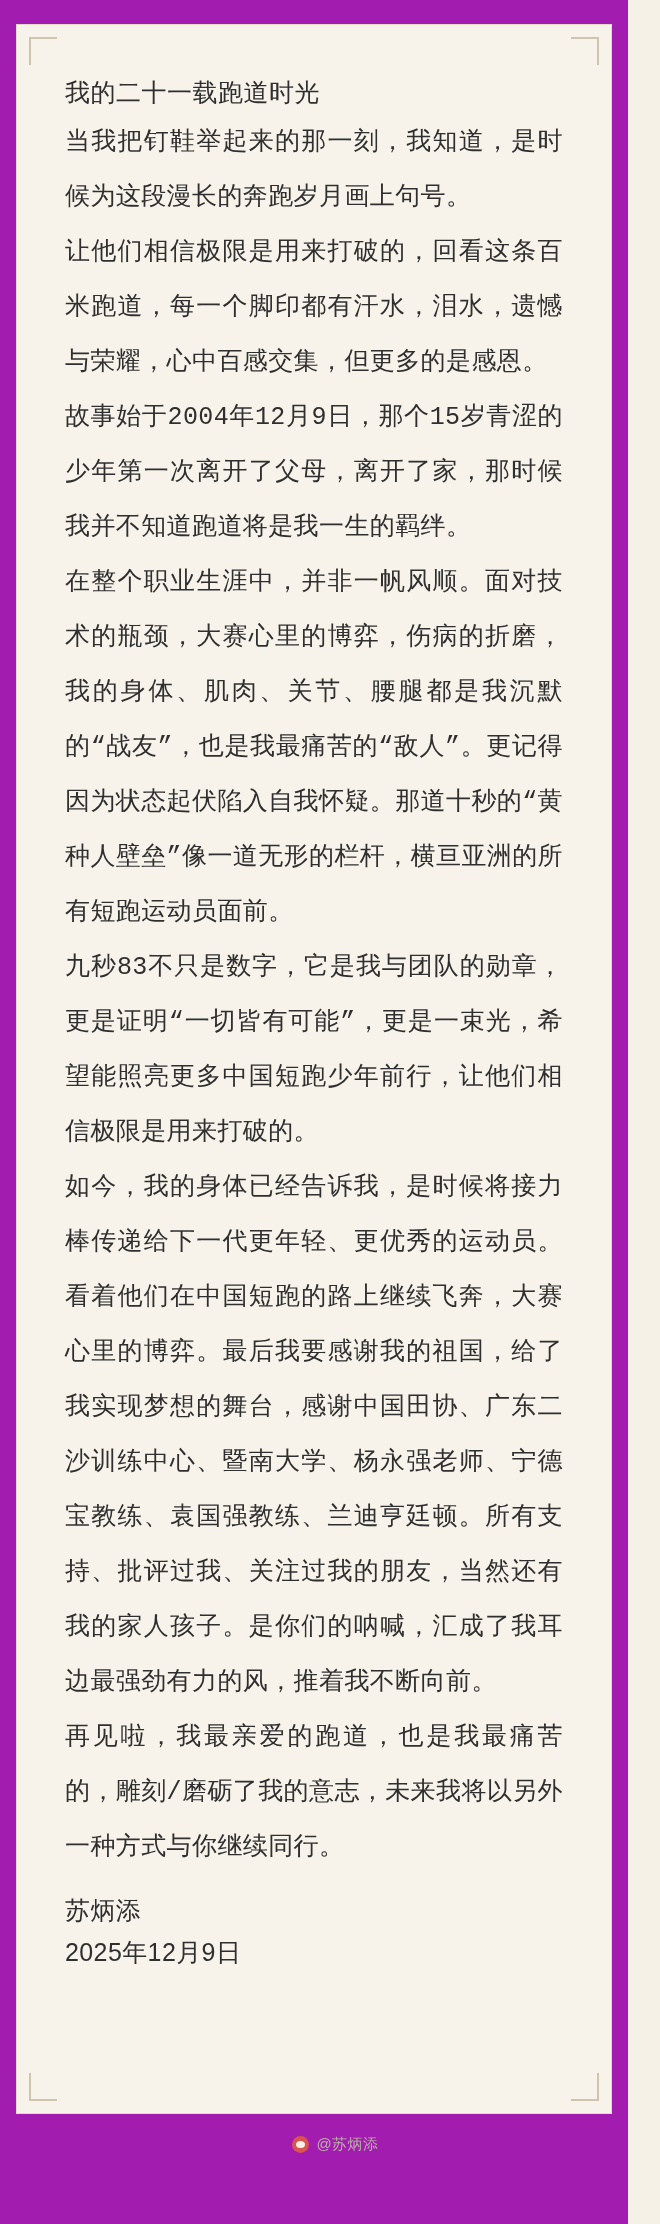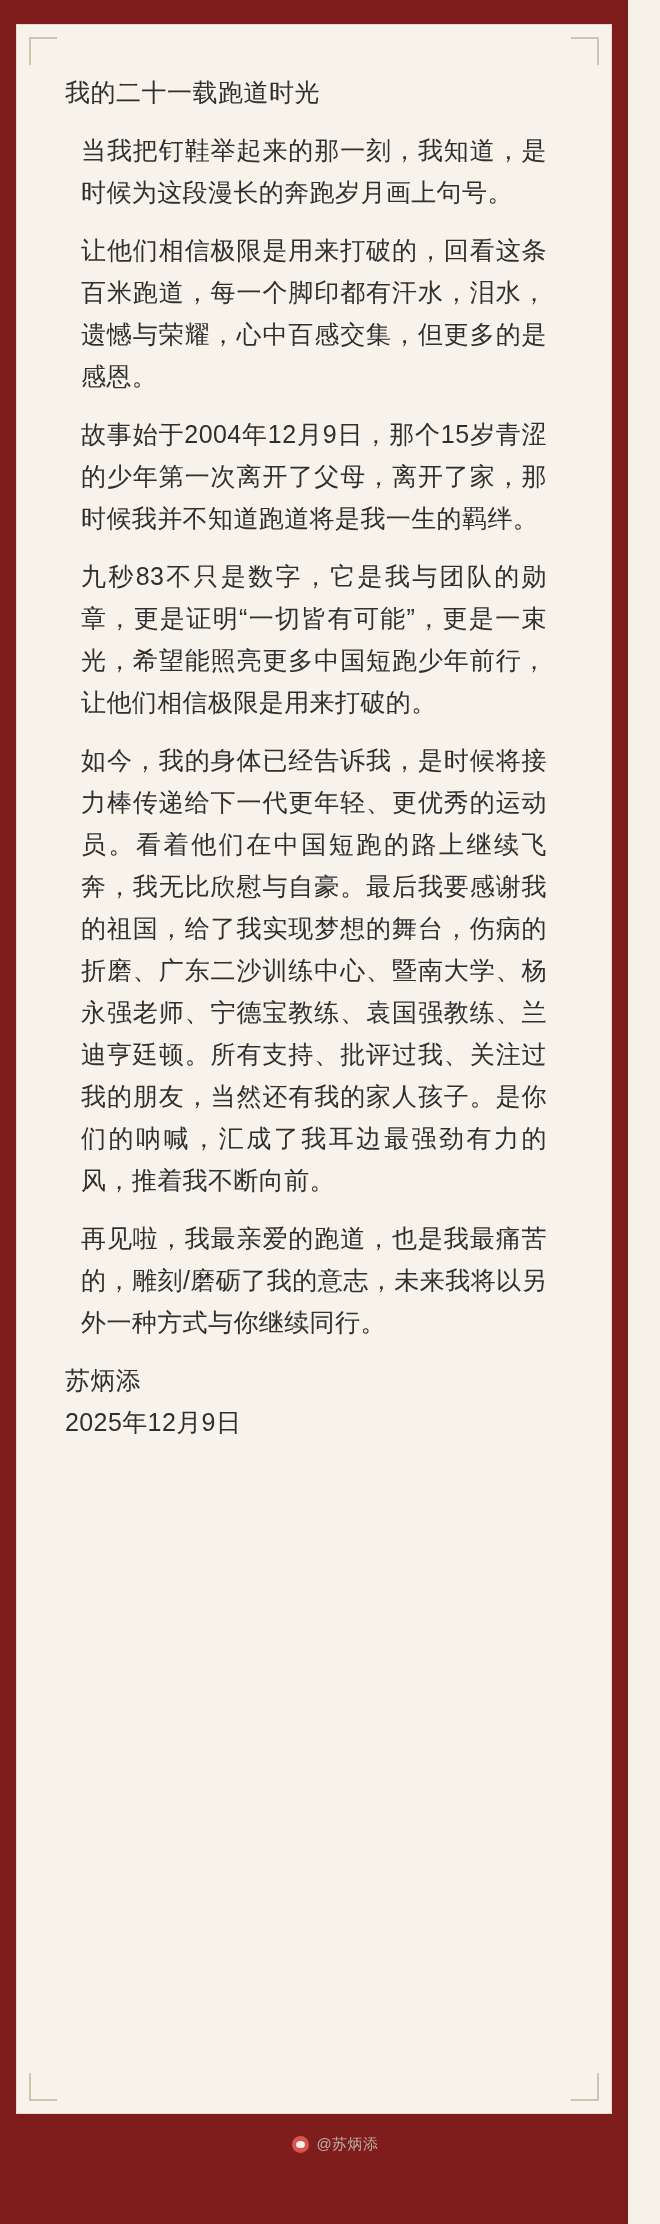--- a/index.html
+++ b/index.html
@@ -10,21 +10,21 @@
     width: 660px;
     height: 2224px;
     background: #f6f1e7;
     font-family: "Liberation Sans", sans-serif;
     -webkit-font-smoothing: antialiased;
   }
   .page {
     position: relative;
     width: 628px;
     height: 2224px;
-    background: #7f1d1d;
+    background: #a21caf;
     box-sizing: border-box;
     display: flex;
     flex-direction: column;
     align-items: center;
   }
   .card {
     position: relative;
     width: 596px;
     margin-top: 24px;
     min-height: 2090px;
@@ -50,26 +50,27 @@
   .doc-title {
     font-size: 25px;
     line-height: 42px;
     color: #2f2f2f;
     margin: 0 0 2px 0;
     font-weight: normal;
     letter-spacing: 0.5px;
   }
   .para {
     font-size: 25px;
-    line-height: 42px;
+    line-height: 55px;
     color: #2f2f2f;
-    margin: 16px;
+    margin: 0;
     letter-spacing: 0.4px;
     text-align: justify;
     text-justify: inter-character;
+    font-family: Liberation Mono, monospace;
   }
   .signature-block {
     margin-top: 14px;
   }
   .sig-name {
     font-size: 25px;
     line-height: 42px;
     color: #2f2f2f;
     letter-spacing: 0.4px;
     padding-right: 26px;
@@ -123,22 +124,23 @@
     <span class="corner tl"></span>
     <span class="corner tr"></span>
     <span class="corner bl"></span>
     <span class="corner br"></span>
 
     <h1 class="doc-title">我的二十一载跑道时光</h1>
 
     <p class="para">当我把钉鞋举起来的那一刻，我知道，是时候为这段漫长的奔跑岁月画上句号。</p>
     <p class="para">让他们相信极限是用来打破的，回看这条百米跑道，每一个脚印都有汗水，泪水，遗憾与荣耀，心中百感交集，但更多的是感恩。</p>
     <p class="para">故事始于2004年12月9日，那个15岁青涩的少年第一次离开了父母，离开了家，那时候我并不知道跑道将是我一生的羁绊。</p>
+    <p class="para">在整个职业生涯中，并非一帆风顺。面对技术的瓶颈，大赛心里的博弈，伤病的折磨，我的身体、肌肉、关节、腰腿都是我沉默的“战友”，也是我最痛苦的“敌人”。更记得因为状态起伏陷入自我怀疑。那道十秒的“黄种人壁垒”像一道无形的栏杆，横亘亚洲的所有短跑运动员面前。</p>
     <p class="para">九秒83不只是数字，它是我与团队的勋章，更是证明“一切皆有可能”，更是一束光，希望能照亮更多中国短跑少年前行，让他们相信极限是用来打破的。</p>
-    <p class="para">如今，我的身体已经告诉我，是时候将接力棒传递给下一代更年轻、更优秀的运动员。看着他们在中国短跑的路上继续飞奔，我无比欣慰与自豪。最后我要感谢我的祖国，给了我实现梦想的舞台，伤病的折磨、广东二沙训练中心、暨南大学、杨永强老师、宁德宝教练、袁国强教练、兰迪亨廷顿。所有支持、批评过我、关注过我的朋友，当然还有我的家人孩子。是你们的呐喊，汇成了我耳边最强劲有力的风，推着我不断向前。</p>
+    <p class="para">如今，我的身体已经告诉我，是时候将接力棒传递给下一代更年轻、更优秀的运动员。看着他们在中国短跑的路上继续飞奔，大赛心里的博弈。最后我要感谢我的祖国，给了我实现梦想的舞台，感谢中国田协、广东二沙训练中心、暨南大学、杨永强老师、宁德宝教练、袁国强教练、兰迪亨廷顿。所有支持、批评过我、关注过我的朋友，当然还有我的家人孩子。是你们的呐喊，汇成了我耳边最强劲有力的风，推着我不断向前。</p>
     <p class="para">再见啦，我最亲爱的跑道，也是我最痛苦的，雕刻/磨砺了我的意志，未来我将以另外一种方式与你继续同行。</p>
 
     <div class="signature-block">
       <div class="sig-name">苏炳添</div>
       <div class="sig-date">2025年12月9日</div>
     </div>
   </div>
 
   <div class="footer">
     <span class="weibo-logo"></span>

